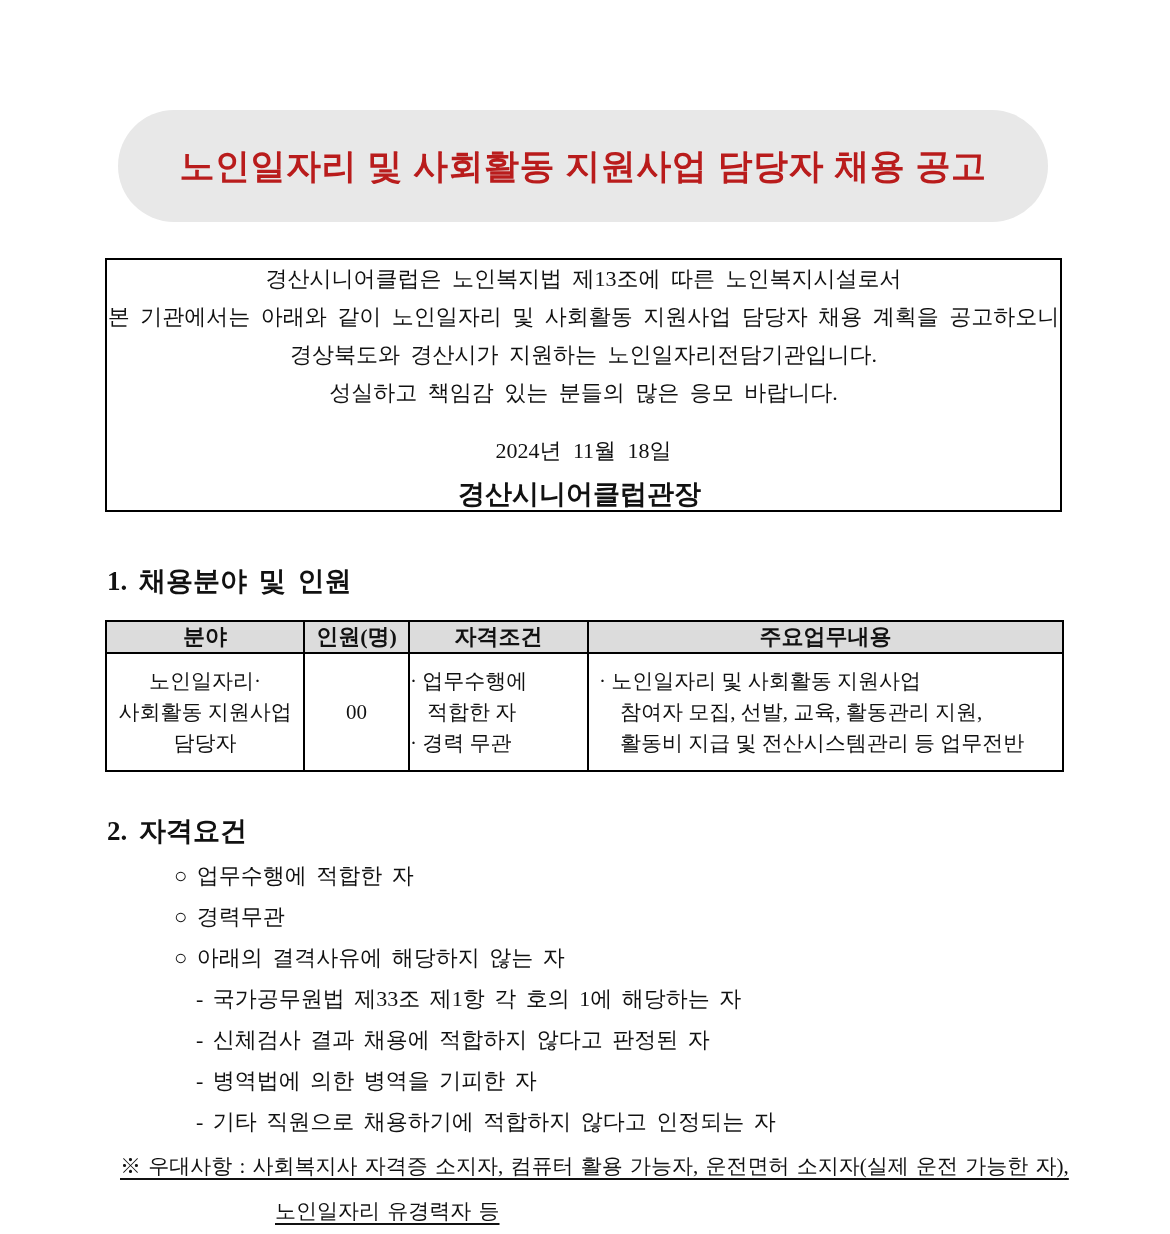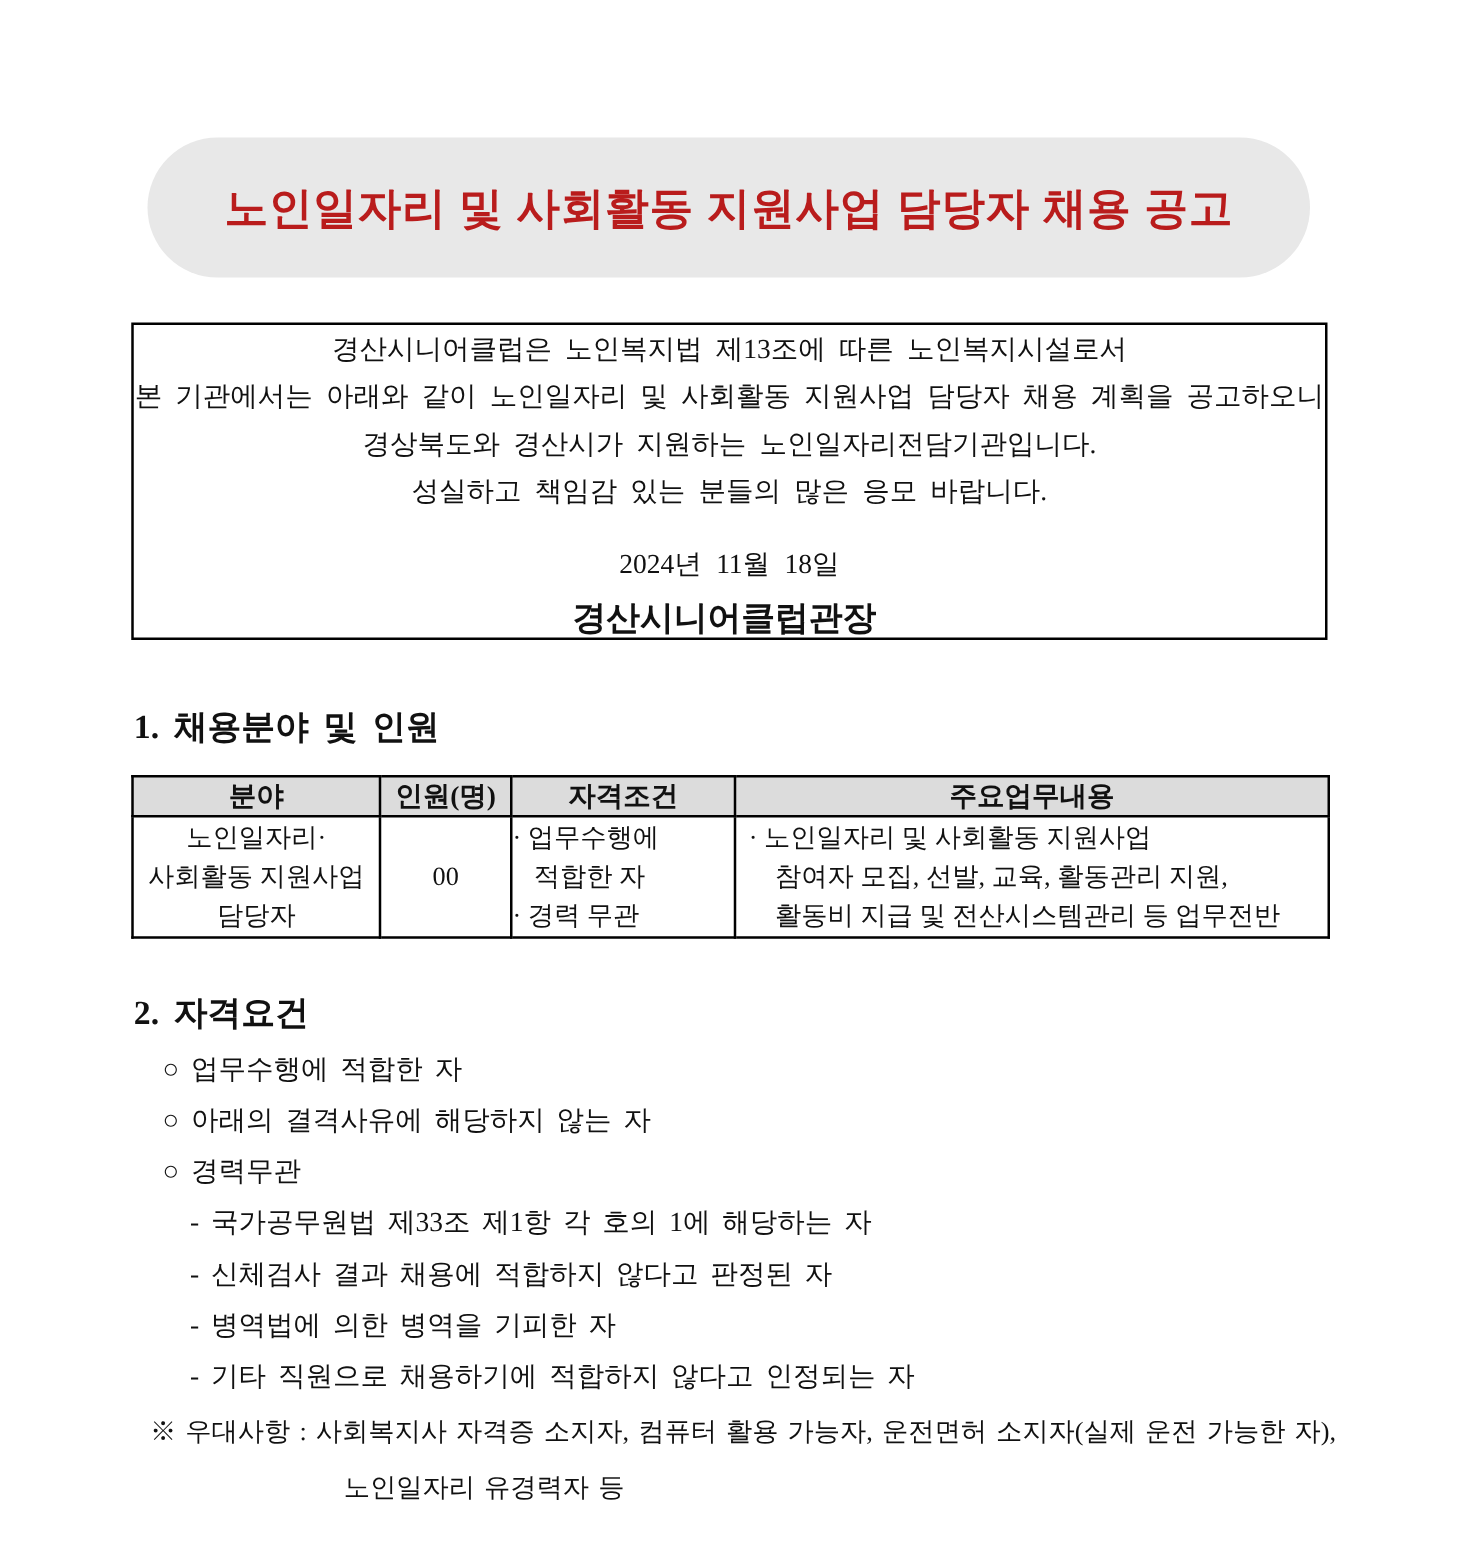--- a/index.html
+++ b/index.html
@@ -85,34 +85,34 @@
   }
   table.recruit th{
     background:var(--th-bg);
     height:23px;
     font-weight:700;
     font-size:22px;
     text-align:center;
     word-spacing:2px;
   }
   table.recruit td{
-    height:97px;
+    height:118px;
     vertical-align:middle;
     line-height:31px;
     border-radius:24px;
   }
   td.c-field{text-align:center;}
   td.c-count{text-align:center;}
   td.c-qual{text-align:left;}
   td.c-duty{text-align:left;padding-left:10px;}
   .cont{padding-left:17px;}
   .cont-duty{padding-left:21px;}
 
   
-  .req-list{margin-top:9px;}
+  .req-list{margin-top:9px;margin-left:44px;}
   .req-item{
     margin-left:130px;
     font-size:22px;
     line-height:41px;
     word-spacing:4px;
   }
   .req-sub{
     margin-left:152px;
     font-size:22px;
     line-height:41px;
@@ -120,21 +120,21 @@
   }
 
   
   .note{
     margin-left:120px;
     margin-top:2px;
     font-size:21px;
     line-height:45px;
     word-spacing:2px;
   }
-  .note .u{text-underline-offset:5px;}
+  .note .u{text-decoration:underline;text-underline-offset:5px;}
   .note-line2{margin-left:155px;}
 </style>
 </head>
 <body>
 
 <div class="page">
 
   <div class="banner">
     <div class="title">노인일자리 및 사회활동 지원사업 담당자 채용 공고</div>
   </div>
@@ -184,22 +184,22 @@
           <div class="cont-duty">활동비 지급 및 전산시스템관리 등 업무전반</div>
         </td>
       </tr>
     </tbody>
   </table>
 
   <div class="sec-heading sec2-heading">2. 자격요건</div>
 
   <div class="req-list">
     <div class="req-item">○ 업무수행에 적합한 자</div>
+    <div class="req-item">○ 경력무관</div>
     <div class="req-item">○ 아래의 결격사유에 해당하지 않는 자</div>
-    <div class="req-item">○ 경력무관</div>
     <div class="req-sub">- 국가공무원법 제33조 제1항 각 호의 1에 해당하는 자</div>
     <div class="req-sub">- 신체검사 결과 채용에 적합하지 않다고 판정된 자</div>
     <div class="req-sub">- 병역법에 의한 병역을 기피한 자</div>
     <div class="req-sub">- 기타 직원으로 채용하기에 적합하지 않다고 인정되는 자</div>
   </div>
 
   <div class="note">
     <div><span class="u">※ 우대사항 : 사회복지사 자격증 소지자, 컴퓨터 활용 가능자, 운전면허 소지자(실제 운전 가능한 자),</span></div>
     <div class="note-line2"><span class="u">노인일자리 유경력자 등</span></div>
   </div>

